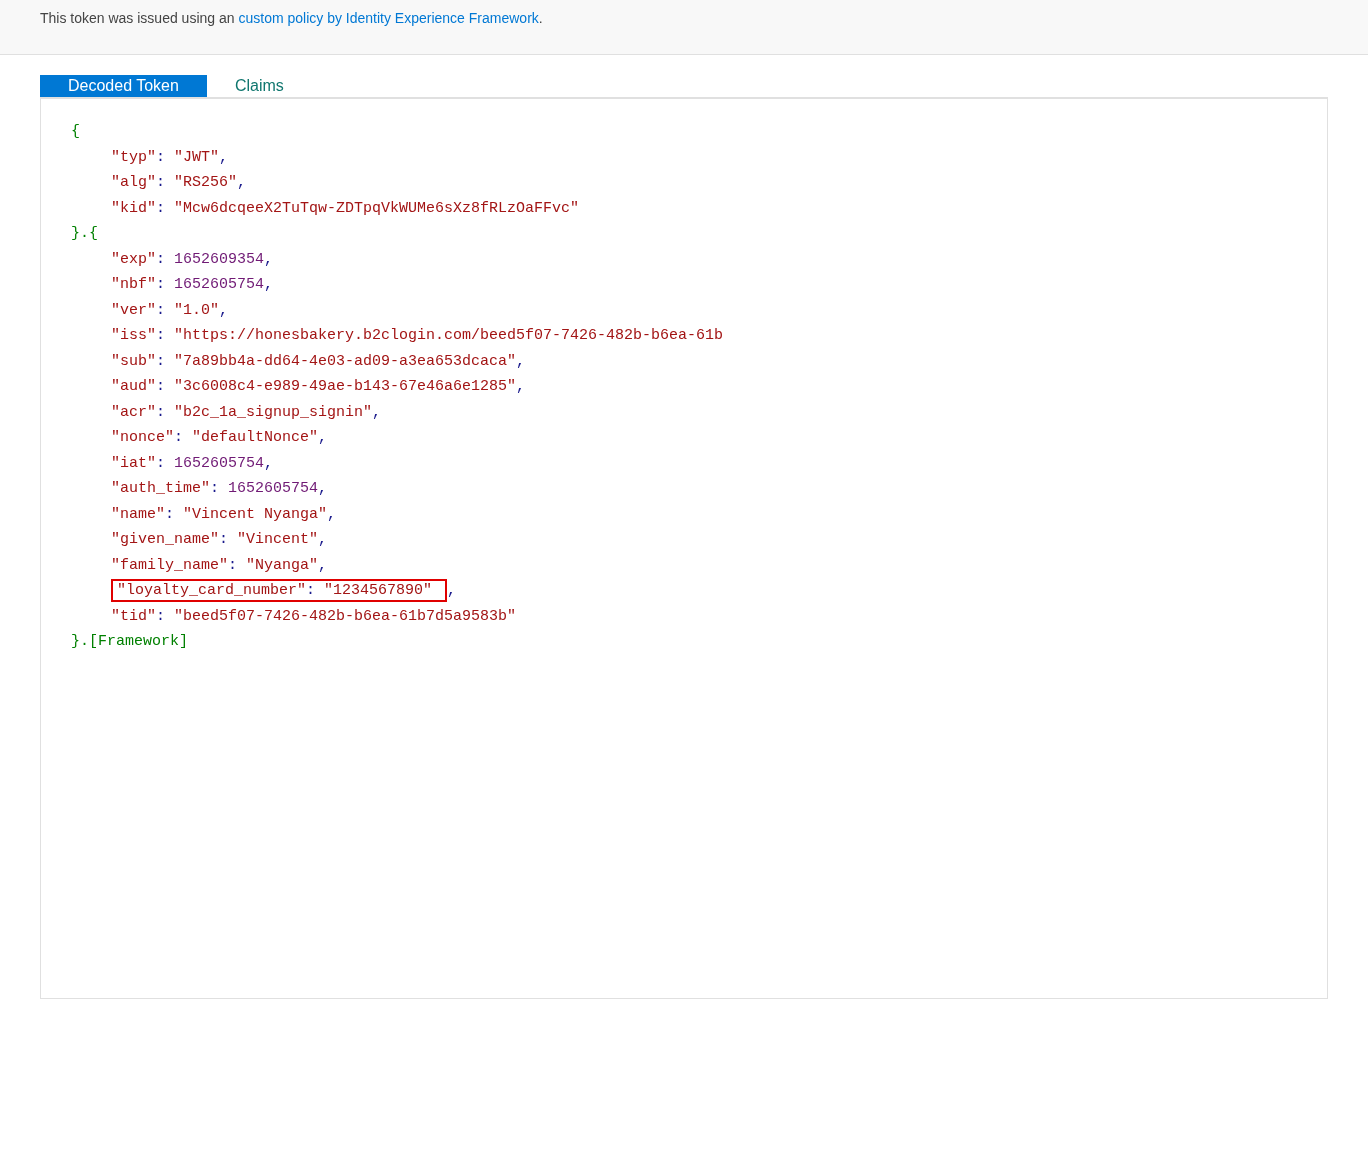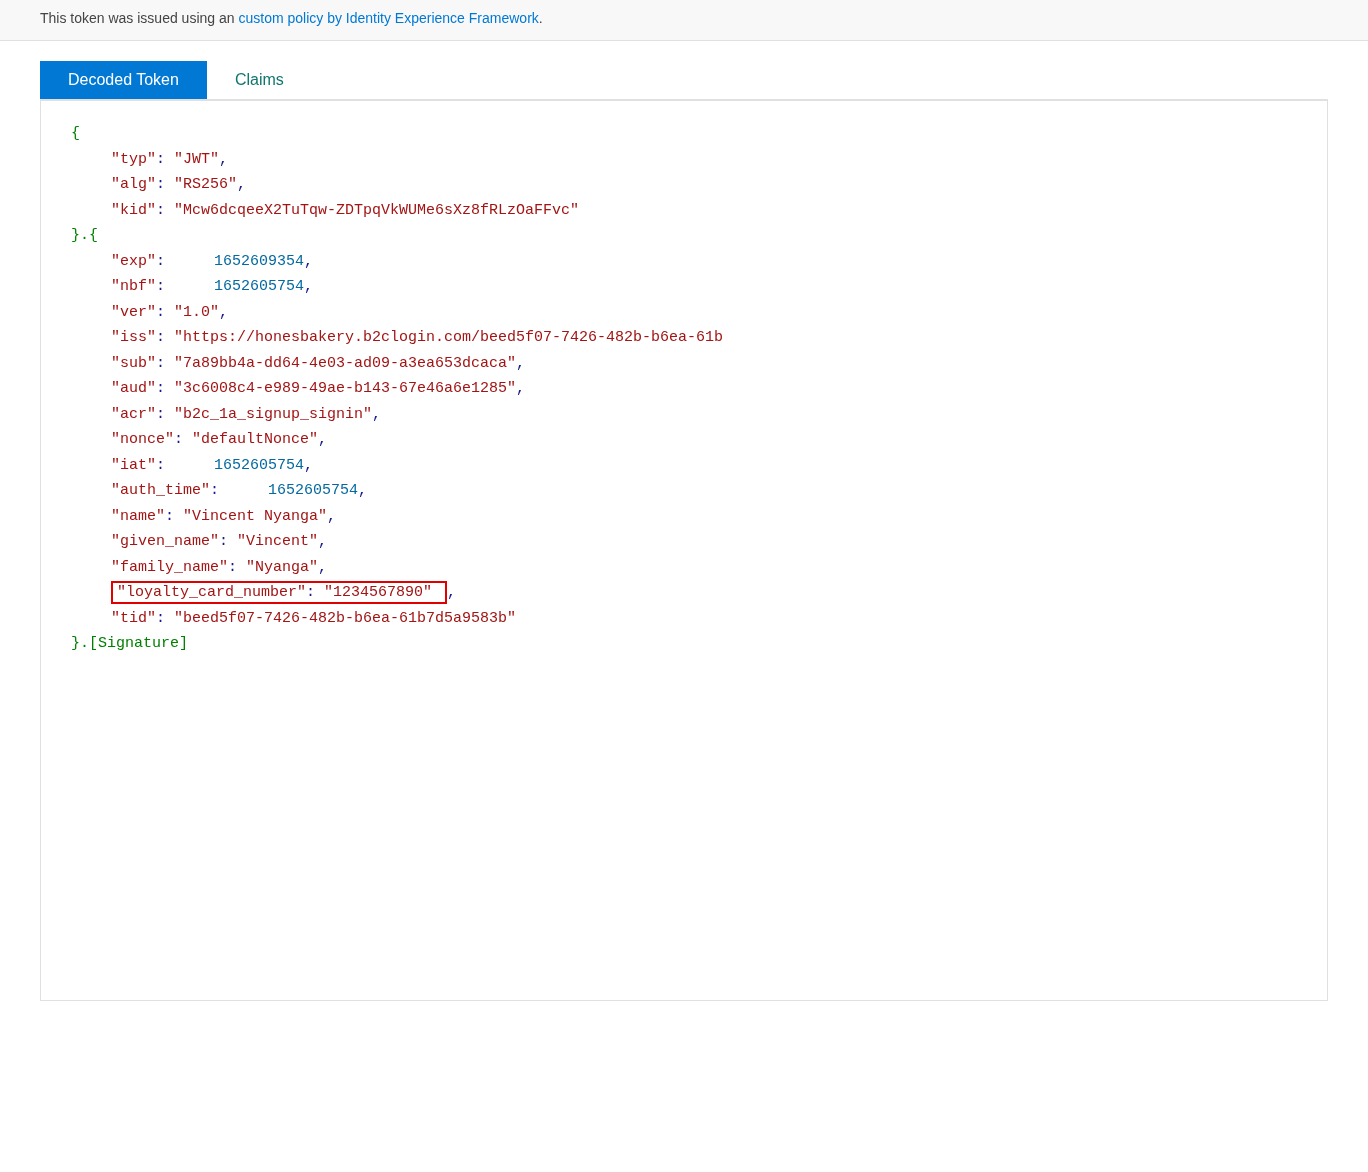--- a/index.html
+++ b/index.html
@@ -11,21 +11,21 @@
     body {
       font-family: 'Segoe UI', Arial, sans-serif;
       background: #ffffff;
       width: 1368px;
       min-height: 1172px;
     }
 
     .top-notice {
       background: #f8f8f8;
       border-bottom: 1px solid #e0e0e0;
-      padding: 10px 40px 14px 40px;
+      padding: 10px 40px 28px 40px;
       font-size: 14px;
       color: #444;
     }
 
     .top-notice a {
       color: #0078d4;
       text-decoration: none;
     }
 
     .tab-container {
@@ -33,21 +33,21 @@
       margin-top: 20px;
     }
 
     .tabs {
       display: flex;
       border-bottom: 2px solid #e0e0e0;
       margin-bottom: 0;
     }
 
     .tab {
-      padding: 10px 28px;
+      padding: 2px 28px;
       font-size: 16px;
       cursor: pointer;
       border: none;
       background: none;
       font-family: inherit;
     }
 
     .tab.active {
       background: #0078d4;
       color: #ffffff;
@@ -79,22 +79,21 @@
 
     .json-key {
       color: #a31515;
     }
 
     .json-value-string {
       color: #a31515;
     }
 
     .json-value-number {
-      color: #0369a1;
-      margin-left: 40px;
+      color: #701a75;
     }
 
     .json-separator {
       color: #1a1a8c;
     }
 
     .highlighted-row {
       display: inline-block;
       border: 2px solid #e00000;
       padding: 1px 4px;
@@ -202,18 +201,18 @@
         <span class="highlighted-row" style="border: 2px solid #e00000; display: inline;">
           <span class="json-key">"loyalty_card_number"</span><span class="json-separator">: </span><span class="json-value-string">"1234567890"</span>
         </span><span class="json-separator">,</span>
       </span>
 
       <span class="json-line indent-1">
         <span class="json-key">"tid"</span><span class="json-separator">: </span><span class="json-value-string">"beed5f07-7426-482b-b6ea-61b7d5a9583b"</span>
       </span>
 
       <span class="json-line indent-0">
-        <span class="json-brace">}.</span><span class="json-brace">[Signature]</span>
+        <span class="json-brace">}.</span><span class="json-brace">[Framework]</span>
       </span>
 
     </div>
   </div>
 </div>
 
 </body></html>

